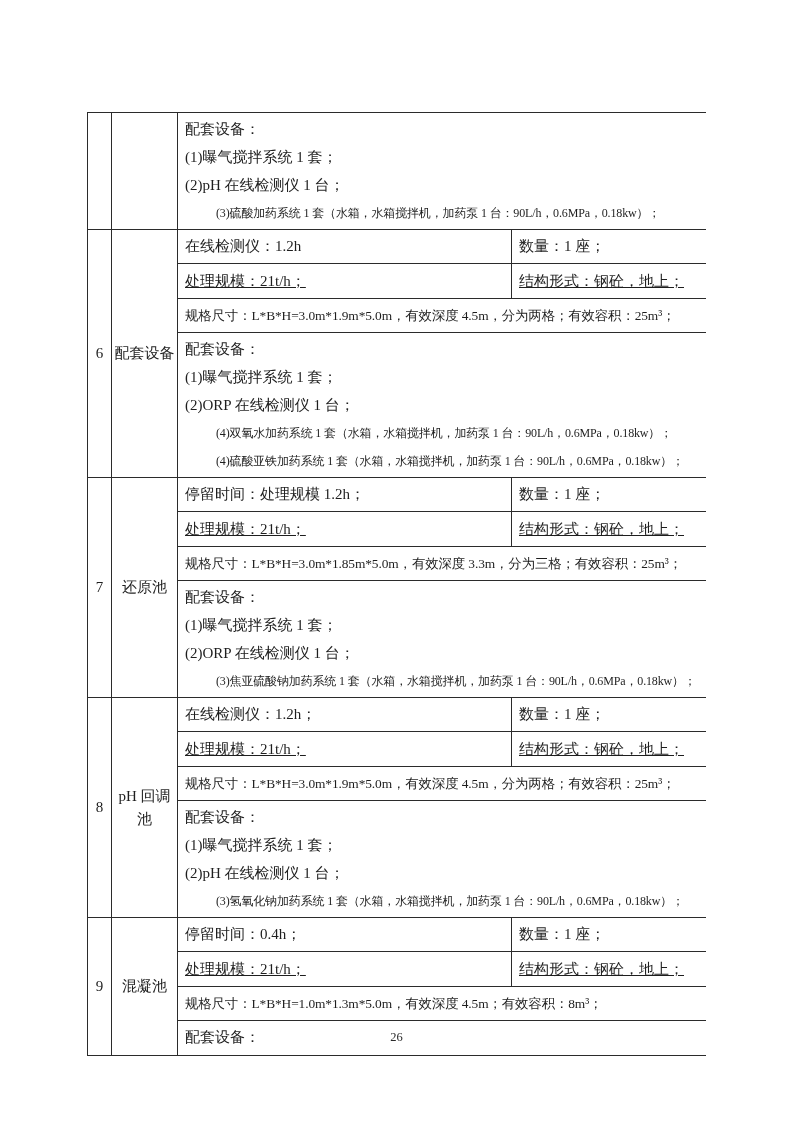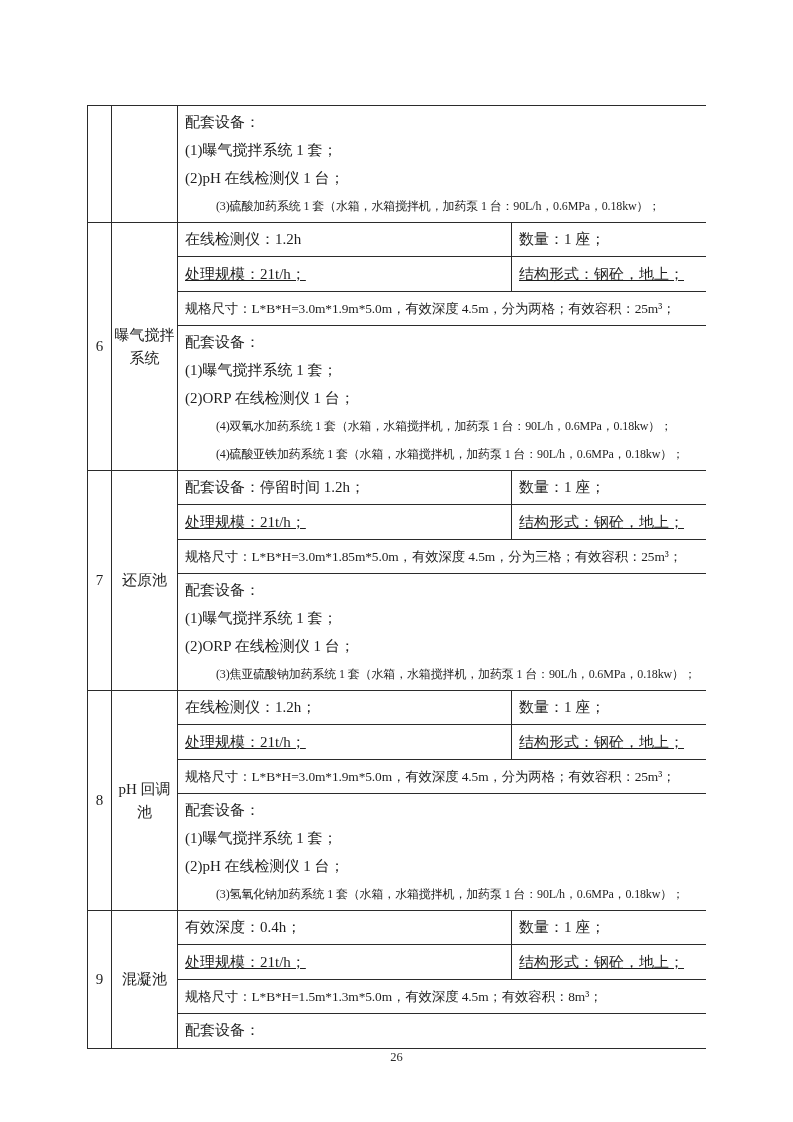--- a/index.html
+++ b/index.html
@@ -1,21 +1,21 @@
 <!DOCTYPE html>
 <html><head>
 <meta charset="utf-8">
 <style>
   html,body{margin:0;padding:0;}
   body{
     width:793px;height:1122px;position:relative;background:#ffffff;
     font-family:"Liberation Serif","DejaVu Serif",serif;color:#1e1e1e;
   }
   .spec-table{
-    position:absolute;left:87px;top:105px;width:618px;
+    position:absolute;left:87px;top:112px;width:618px;
     border-collapse:collapse;table-layout:fixed;
   }
   .spec-table td{
     border:1.5px solid #2b2b2b;
     font-size:15px;
     overflow:hidden;
   }
   .spec-table td.nr{border-right:none;}
   .c-no,.c-name{
     text-align:center;vertical-align:middle;padding:0 2px;line-height:1.5;
@@ -30,21 +30,21 @@
   tr.rA{height:34px;}
   tr.rB{height:35px;text-decoration:underline;}
   tr.rC{height:34px;}
   tr.rE5{height:112px;}
   tr.rE6{height:143px;}
   tr.rE7{height:112px;}
   tr.rE8{height:117px;}
   tr.rE9{height:35px;}
   .footer{
     position:absolute;top:1030px;left:0;width:793px;text-align:center;
-    font-size:12.5px;color:#2a2a2a;margin-top:20px;
+    font-size:12.5px;color:#2a2a2a;
   }
 </style>
 </head>
 <body>
 
 <table class="spec-table">
   <colgroup>
     <col style="width:24px">
       <col style="width:66px">
       <col style="width:334px">
@@ -58,21 +58,21 @@
       <td class="c-d equip nr" colspan="2">
         <div>配套设备：</div>
         <div>(1)曝气搅拌系统 1 套；</div>
         <div>(2)pH 在线检测仪 1 台；</div>
         <div>(3)硫酸加药系统 1 套（水箱，水箱搅拌机，加药泵 1 台：90L/h，0.6MPa，0.18kw）；</div>
       </td>
     </tr>
 
     <tr class="rA">
       <td class="c-no" rowspan="4">6</td>
-      <td class="c-name" rowspan="4">曝气搅拌系统</td>
+      <td class="c-name" rowspan="4">配套设备</td>
       <td class="c-d">在线检测仪：1.2h</td>
       <td class="c-d nr">数量：1 座；</td>
     </tr>
     <tr class="rB">
       <td class="c-d">处理规模：21t/h；</td>
       <td class="c-d nr">结构形式：钢砼，地上；</td>
     </tr>
     <tr class="rC">
       <td class="c-d wide nr" colspan="2">规格尺寸：L*B*H=3.0m*1.9m*5.0m，有效深度 4.5m，分为两格；有效容积：25m³；</td>
     </tr>
@@ -82,29 +82,29 @@
         <div>(1)曝气搅拌系统 1 套；</div>
         <div>(2)ORP 在线检测仪 1 台；</div>
         <div>(4)双氧水加药系统 1 套（水箱，水箱搅拌机，加药泵 1 台：90L/h，0.6MPa，0.18kw）；</div>
         <div>(4)硫酸亚铁加药系统 1 套（水箱，水箱搅拌机，加药泵 1 台：90L/h，0.6MPa，0.18kw）；</div>
       </td>
     </tr>
 
     <tr class="rA">
       <td class="c-no" rowspan="4">7</td>
       <td class="c-name" rowspan="4">还原池</td>
-      <td class="c-d">配套设备：停留时间 1.2h；</td>
+      <td class="c-d">停留时间：处理规模 1.2h；</td>
       <td class="c-d nr">数量：1 座；</td>
     </tr>
     <tr class="rB">
       <td class="c-d">处理规模：21t/h；</td>
       <td class="c-d nr">结构形式：钢砼，地上；</td>
     </tr>
     <tr class="rC">
-      <td class="c-d wide nr" colspan="2">规格尺寸：L*B*H=3.0m*1.85m*5.0m，有效深度 4.5m，分为三格；有效容积：25m³；</td>
+      <td class="c-d wide nr" colspan="2">规格尺寸：L*B*H=3.0m*1.85m*5.0m，有效深度 3.3m，分为三格；有效容积：25m³；</td>
     </tr>
     <tr class="rE7">
       <td class="c-d equip nr" colspan="2">
         <div>配套设备：</div>
         <div>(1)曝气搅拌系统 1 套；</div>
         <div>(2)ORP 在线检测仪 1 台；</div>
         <div>(3)焦亚硫酸钠加药系统 1 套（水箱，水箱搅拌机，加药泵 1 台：90L/h，0.6MPa，0.18kw）；</div>
       </td>
     </tr>
 
@@ -126,29 +126,29 @@
         <div>配套设备：</div>
         <div>(1)曝气搅拌系统 1 套；</div>
         <div>(2)pH 在线检测仪 1 台；</div>
         <div>(3)氢氧化钠加药系统 1 套（水箱，水箱搅拌机，加药泵 1 台：90L/h，0.6MPa，0.18kw）；</div>
       </td>
     </tr>
 
     <tr class="rA">
       <td class="c-no" rowspan="4">9</td>
       <td class="c-name" rowspan="4">混凝池</td>
-      <td class="c-d">有效深度：0.4h；</td>
+      <td class="c-d">停留时间：0.4h；</td>
       <td class="c-d nr">数量：1 座；</td>
     </tr>
     <tr class="rB">
       <td class="c-d">处理规模：21t/h；</td>
       <td class="c-d nr">结构形式：钢砼，地上；</td>
     </tr>
     <tr class="rC">
-      <td class="c-d wide nr" colspan="2">规格尺寸：L*B*H=1.5m*1.3m*5.0m，有效深度 4.5m；有效容积：8m³；</td>
+      <td class="c-d wide nr" colspan="2">规格尺寸：L*B*H=1.0m*1.3m*5.0m，有效深度 4.5m；有效容积：8m³；</td>
     </tr>
     <tr class="rE9">
       <td class="c-d equip nr" colspan="2">
         <div>配套设备：</div>
       </td>
     </tr>
   </tbody>
 </table>
 
 <div class="footer">26</div>

